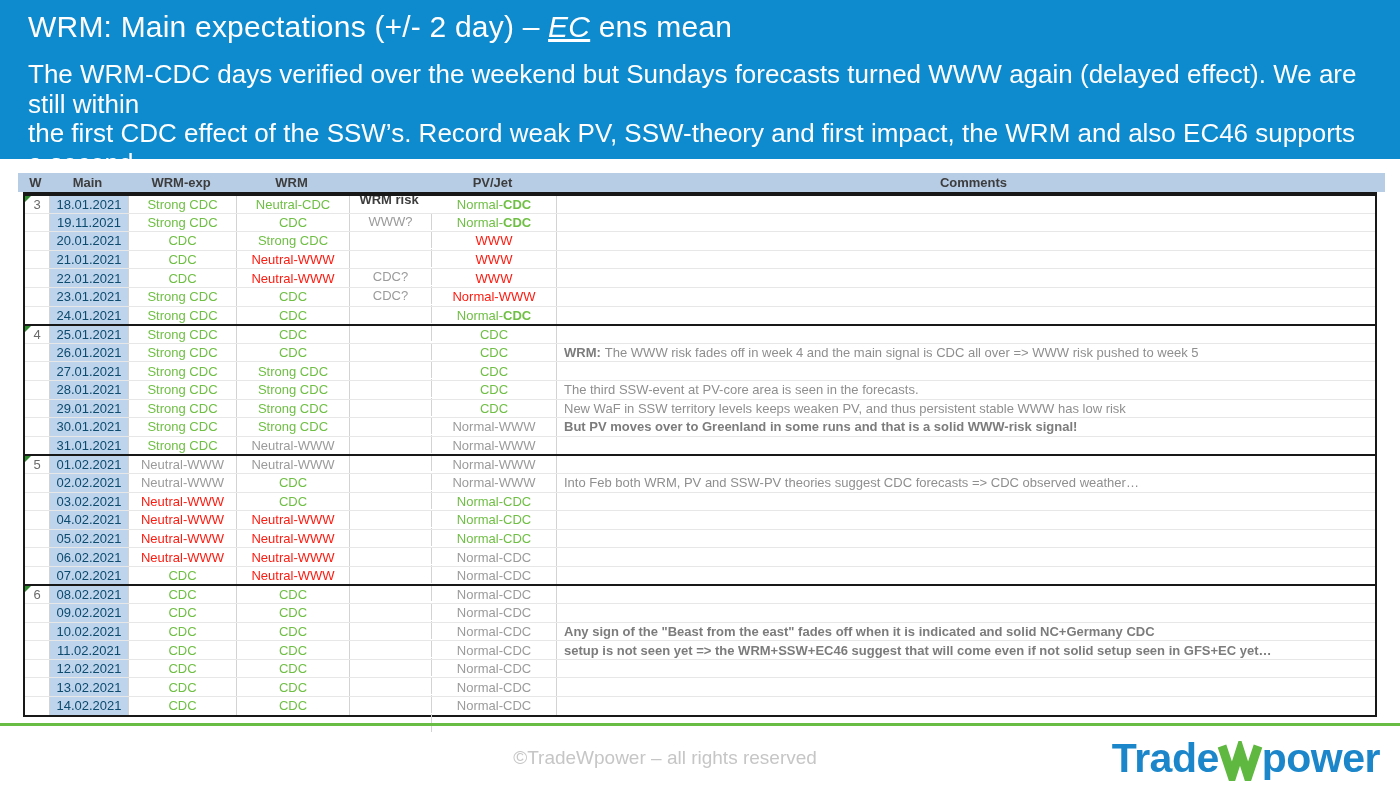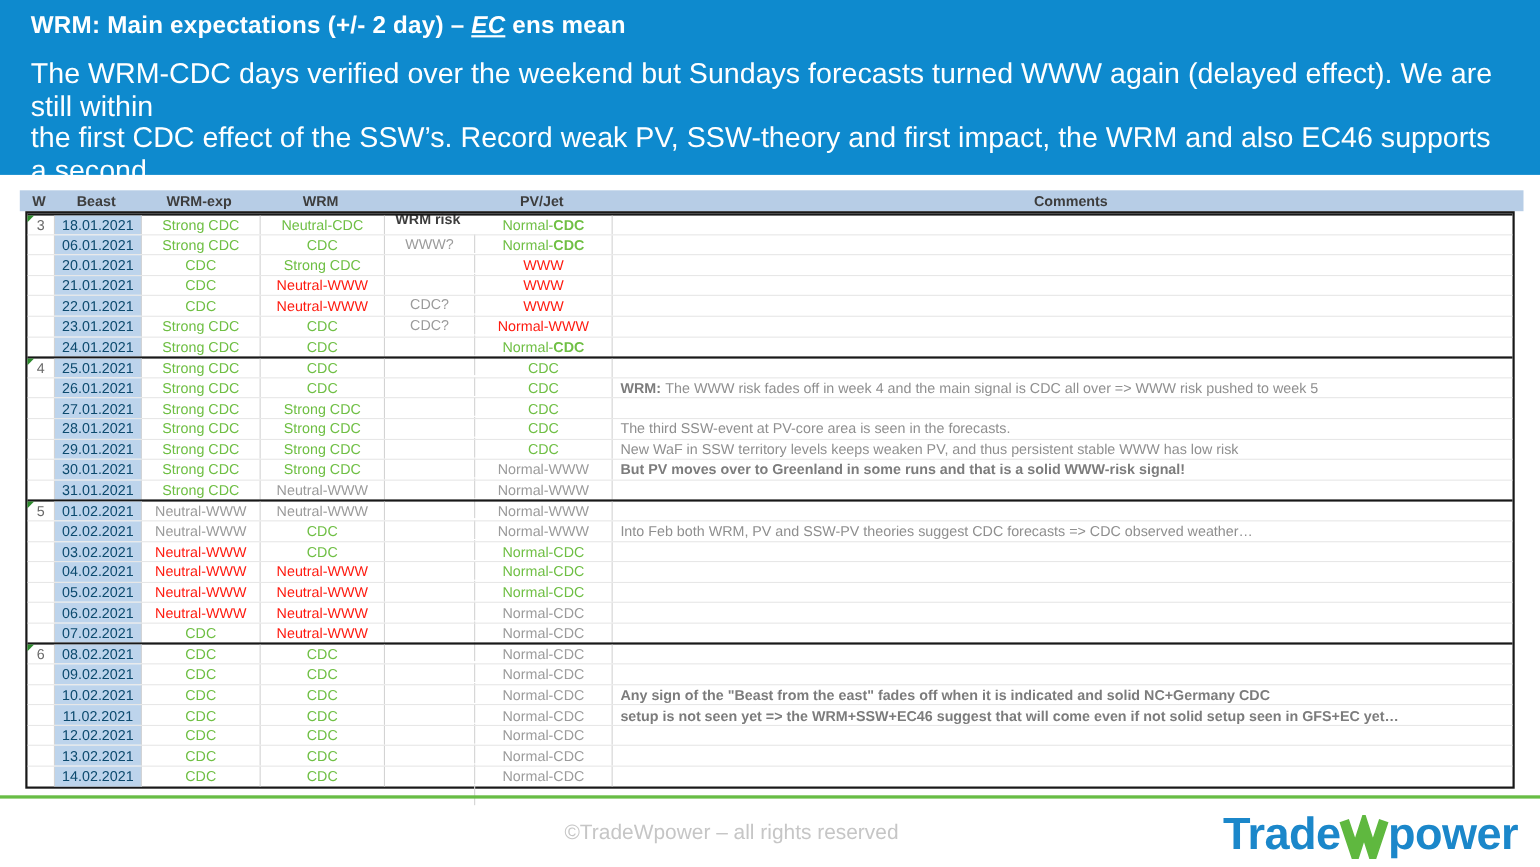--- a/index.html
+++ b/index.html
@@ -2,21 +2,21 @@
 <html><head>
 <meta charset="utf-8">
 <style>
   * { margin:0; padding:0; box-sizing:border-box; }
   html,body { background:#ffffff; }
   body { font-family:"Liberation Sans", sans-serif; }
   .page { position:relative; width:1400px; height:788px; background:#ffffff; overflow:hidden; }
 
   
   .banner { position:absolute; left:0; top:0; width:1400px; height:159px; background:#0e8ace; color:#ffffff; padding:10px 28px 0 28px; }
-  .banner-title { font-size:22px; font-weight:700; letter-spacing:0.2px; }
+  .banner-title { font-size:30px; font-weight:400; letter-spacing:0.2px; }
   .banner-title .em { font-style:italic; text-decoration:underline; }
   .banner-sub { margin-top:16px; font-size:26px; line-height:29.5px; white-space:pre-line; font-weight:400; }
 
   
   .table-wrap { position:absolute; left:18px; top:173px; width:1367px; }
   .thead { display:flex; height:19px; background:#b7cde6; padding-left:5px; align-items:center;
            font-size:13px; font-weight:700; color:#3d3d3d; }
   .tbody { margin-left:5px; width:1354px; border:2px solid #181818; background:#ffffff; }
   .trow { position:relative; display:flex; height:18.6px; align-items:center; }
   .trow + .trow { border-top:1px solid #e7e7e7; }
@@ -58,41 +58,41 @@
   <div class="banner">
     <div class="banner-title"><span>WRM: Main expectations (+/- 2 day) – </span><span class="em">EC</span><span> ens mean</span></div>
     <div class="banner-sub">The WRM-CDC days verified over the weekend but Sundays forecasts turned WWW again (delayed effect). We are still within
 the first CDC effect of the SSW’s. Record weak PV, SSW-theory and first impact, the WRM and also EC46 supports a second
 SSW’s-CDC effect (second part of Feb+) for NC, more moderate for Germany, and thus a WWW’ish effect further south in EU.</div>
   </div>
 
   <div class="table-wrap">
     <div class="thead">
       <div class="cell col-w">W</div>
-      <div class="cell col-date">Beast</div>
+      <div class="cell col-date">Main</div>
       <div class="cell col-exp">WRM-exp</div>
       <div class="cell col-wrm">WRM</div>
       <div class="cell col-risk">WRM risk</div>
       <div class="cell col-pv">PV/Jet</div>
       <div class="cell col-comment" style="justify-content:center; color:#3d3d3d; font-weight:700;">Comments</div>
     </div>
     <div class="tbody">
         <div class="trow week-start">
           <span class="tri"></span>
           <div class="cell col-w">3</div>
           <div class="cell col-date">18.01.2021</div>
           <div class="cell col-exp v-green">Strong CDC</div>
           <div class="cell col-wrm v-green">Neutral-CDC</div>
           <div class="cell col-risk v-gray">WWW?</div>
           <div class="cell col-pv v-green">Normal-<b>CDC</b></div>
           <div class="cell col-comment"></div>
         </div>
         <div class="trow">
           <div class="cell col-w"></div>
-          <div class="cell col-date">06.01.2021</div>
+          <div class="cell col-date">19.11.2021</div>
           <div class="cell col-exp v-green">Strong CDC</div>
           <div class="cell col-wrm v-green">CDC</div>
           <div class="cell col-risk"></div>
           <div class="cell col-pv v-green">Normal-<b>CDC</b></div>
         </div>
         <div class="trow">
           <div class="cell col-w"></div>
           <div class="cell col-date">20.01.2021</div>
           <div class="cell col-exp v-green">CDC</div>
           <div class="cell col-wrm v-green">Strong CDC</div>

